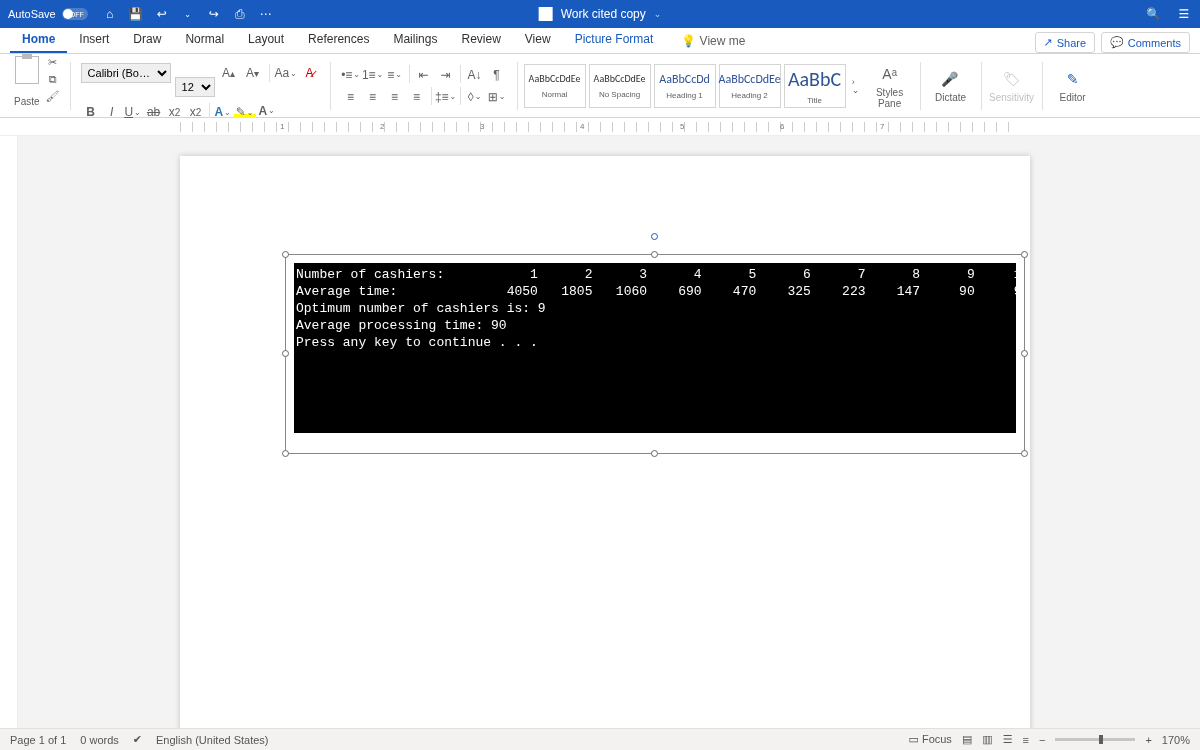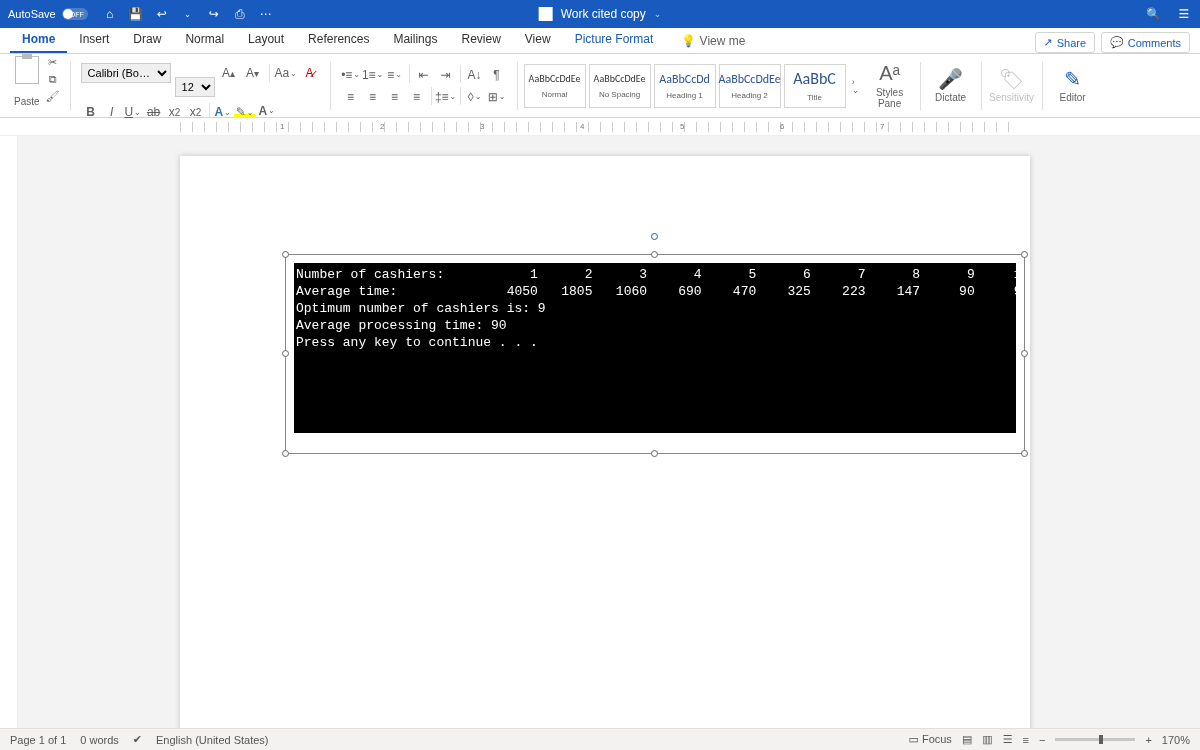--- a/index.html
+++ b/index.html
@@ -33,25 +33,25 @@
   .font-select { border:1px solid #ccc; font-size:11px; padding:1px 2px; height:20px; }
   .fs { width:90px; }
   .sz { width:40px;margin-top:28px; }
   .fbtn { width:20px; height:20px; display:flex; align-items:center; justify-content:center; cursor:pointer; font-size:12px; }
   .fbtn.dd::after { content:"⌄"; font-size:8px; margin-left:1px; }
   .font-btns { display:flex; align-items:center; gap:1px; margin-top:3px; }
   .para-row { display:flex; gap:2px; }
   .styles-gallery { display:flex; gap:3px; align-items:center; }
   .style-box { width:62px; height:44px; border:1px solid #d4d4d4; display:flex; flex-direction:column; align-items:center; justify-content:center; cursor:pointer; }
   .style-prev { font-size:10px; color:#333; font-family:Calibri,sans-serif; }
-  .style-prev.big { font-size:16px; color:#2F5496; }
+  .style-prev.big { font-size:20px; color:#2F5496; }
   .style-prev.med { font-size:12px; color:#2F5496; }
   .style-name { font-size:8px; color:#616161; margin-top:5px; }
   .vert-btn { display:flex; flex-direction:column; align-items:center; gap:2px; cursor:pointer; width:48px; }
-  .vert-ico { width:22px; height:22px; font-size:20px; display:flex; align-items:center; justify-content:center; }
+  .vert-ico { width:22px; height:22px; font-size:14px; display:flex; align-items:center; justify-content:center; }
   .disabled { opacity:0.4; }
   .ruler-h { height:18px; background:#fff; position:relative; border-bottom:1px solid #eee; font-size:8px; color:#777; }
   .ruler-h::before { content:""; position:absolute; left:180px; right:180px; top:4px; height:10px; background:repeating-linear-gradient(to right,#ccc 0,#ccc 1px,transparent 1px,transparent 12px); }
   .doc-area { position:absolute; top:136px; bottom:22px; left:0; right:0; background:#f3f3f3; overflow:hidden; }
   .ruler-v { position:absolute; left:0; top:0; bottom:0; width:18px; background:#fff; border-right:1px solid #eee; }
   .page { position:absolute; left:180px; top:20px; width:850px; height:1050px; background:#fff; box-shadow:0 0 6px rgba(0,0,0,0.2); }
   .pic-frame { position:absolute; left:105px; top:98px; width:740px; height:200px; border:1px solid #888; }
   .handle { position:absolute; width:7px; height:7px; background:#fff; border:1px solid #666; border-radius:50%; }
   .h-tl{top:-4px;left:-4px}.h-tr{top:-4px;right:-4px}.h-bl{bottom:-4px;left:-4px}.h-br{bottom:-4px;right:-4px}
   .h-t{top:-4px;left:50%;margin-left:-4px}.h-b{bottom:-4px;left:50%;margin-left:-4px}

